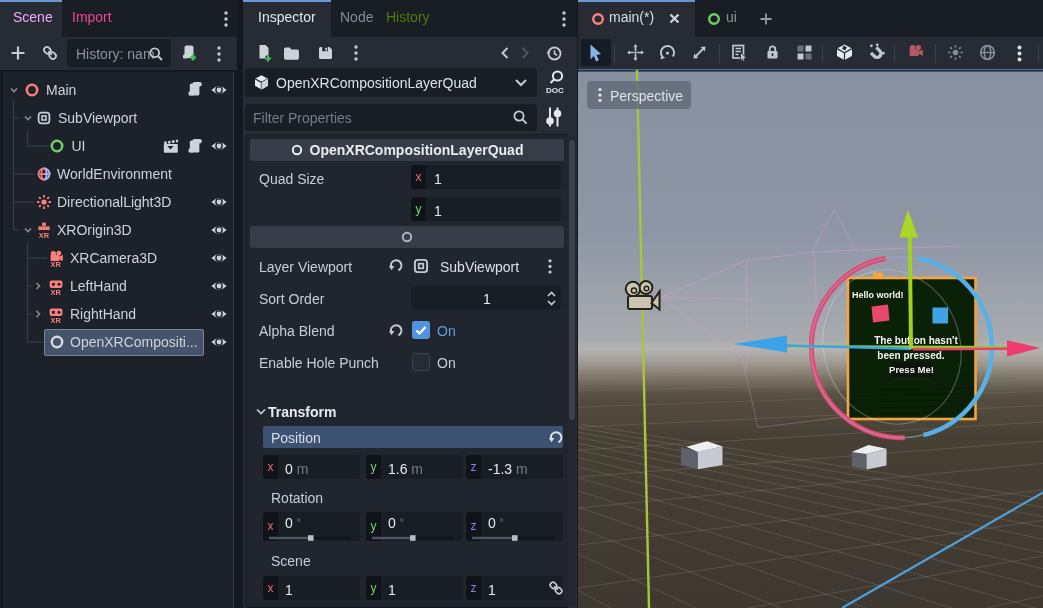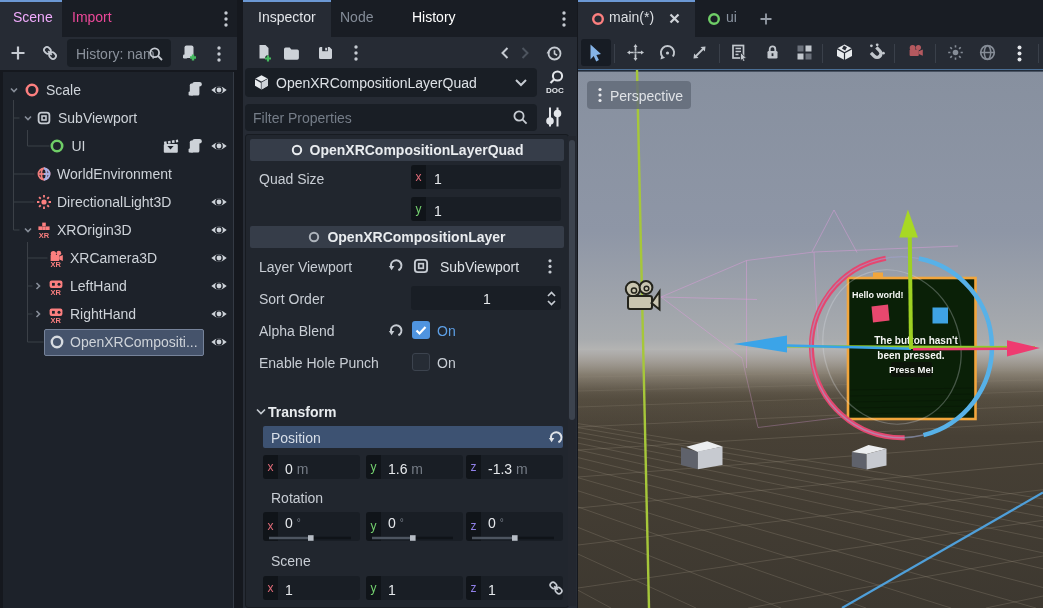--- a/index.html
+++ b/index.html
@@ -94,21 +94,21 @@
 <svg class="icon" style="left:32px;top:280px" width="12" height="12">
       <path d="M4.5 3l3 3-3 3" stroke="#878e99" stroke-width="1.6" fill="none"></path>
     </svg>
 <svg class="icon" style="left:32px;top:308px" width="12" height="12">
       <path d="M4.5 3l3 3-3 3" stroke="#878e99" stroke-width="1.6" fill="none"></path>
     </svg>
 
 <svg class="icon" style="left:24px;top:82px" width="16" height="16">
       <circle cx="8" cy="8" r="5.2" fill="none" stroke="#fc7f7f" stroke-width="2.6"></circle>
     </svg>
-<div class="abs" style="left:46px;top:82px">Scale</div>
+<div class="abs" style="left:46px;top:82px">Main</div>
 <svg class="icon" style="left:36px;top:110px" width="16" height="16">
       <rect x="2.6" y="2.6" width="10.8" height="10.8" rx="2.6" fill="none" stroke="#c6cbd2" stroke-width="1.8"></rect>
       <rect x="6" y="6" width="4" height="4" fill="none" stroke="#c6cbd2" stroke-width="1.6"></rect>
     </svg>
 <div class="abs" style="left:58px;top:110px">SubViewport</div>
 <svg class="icon" style="left:48.5px;top:138px" width="16" height="16">
       <circle cx="8" cy="8" r="5.2" fill="none" stroke="#6fce67" stroke-width="2.6"></circle>
     </svg>
 <div class="abs" style="left:71.5px;top:138px">UI</div>
 <svg class="icon" style="left:36px;top:166px" width="16" height="16">
@@ -240,21 +240,21 @@
       <path d="M1.3 8 Q 9 0.6 16.7 8 Q 9 15.4 1.3 8 Z" fill="#cdd2d8"></path>
       <circle cx="9" cy="8" r="3.8" fill="#1d222a"></circle>
       <circle cx="9" cy="8" r="2.4" fill="#cdd2d8"></circle>
     </svg>
 
 <div class="abs" style="left:243px;top:0;width:334px;height:608px;background:#262b34"></div>
 <div class="tabbar" style="left:243px;width:334px"></div>
 <div class="tab-active" style="left:243px;width:88px"></div>
 <div class="tab-text" style="left:258px;color:#e3e6ea">Inspector</div>
 <div class="tab-text" style="left:340px;color:#848c98">Node</div>
-<div class="tab-text" style="left:412px;color:#ffffff">History</div>
+<div class="tab-text" style="left:386px;color:#4d7c0f">History</div>
 <svg class="icon" style="left:560px;top:10px" width="8" height="18">
       <g fill="#c6cbd2">
         <circle cx="4" cy="3" r="1.7"></circle>
         <circle cx="4" cy="9" r="1.7"></circle>
         <circle cx="4" cy="15" r="1.7"></circle>
       </g>
     </svg>
 <div class="toolbar" style="left:243px;width:334px"></div>
 
 <svg class="icon" style="left:255px;top:44px" width="18" height="18">
@@ -335,21 +335,20 @@
 <div class="badge" style="left:411px;top:165px;color:#e06b78">x</div>
 <div class="val" style="left:434px;top:171px">1</div>
 <div class="field" style="left:411px;top:197px;width:150px"></div>
 <div class="badge" style="left:411px;top:197px;color:#74d16f">y</div>
 <div class="val" style="left:434px;top:203px">1</div>
 
 <div class="cat" style="top:226px">
       <svg width="12" height="12">
         <circle cx="6" cy="6" r="4.2" fill="none" stroke="#aeb4bc" stroke-width="2"></circle>
       </svg>
-      <span>OpenXRCompositionLayer</span>
     </div>
 
 <div class="lbl" style="top:259px">Layer Viewport</div>
 <svg class="icon" style="left:388px;top:257px" width="17" height="17">
       <path d="M10.4 13.2 A5.2 5.2 0 1 0 3.3 10.2" fill="none" stroke="#c6cbd2" stroke-width="2.1"></path>
       <polygon points="0.9,9.0 6.3,9.0 3.6,13.2" fill="#c6cbd2"></polygon>
     </svg>
 <svg class="icon" style="left:412px;top:257px" width="18" height="18">
       <rect x="2.9" y="2.9" width="12.2" height="12.2" rx="2.9" fill="none" stroke="#c6cbd2" stroke-width="1.9"></rect>
       <rect x="6.7" y="6.7" width="4.6" height="4.6" fill="none" stroke="#c6cbd2" stroke-width="1.7"></rect>

